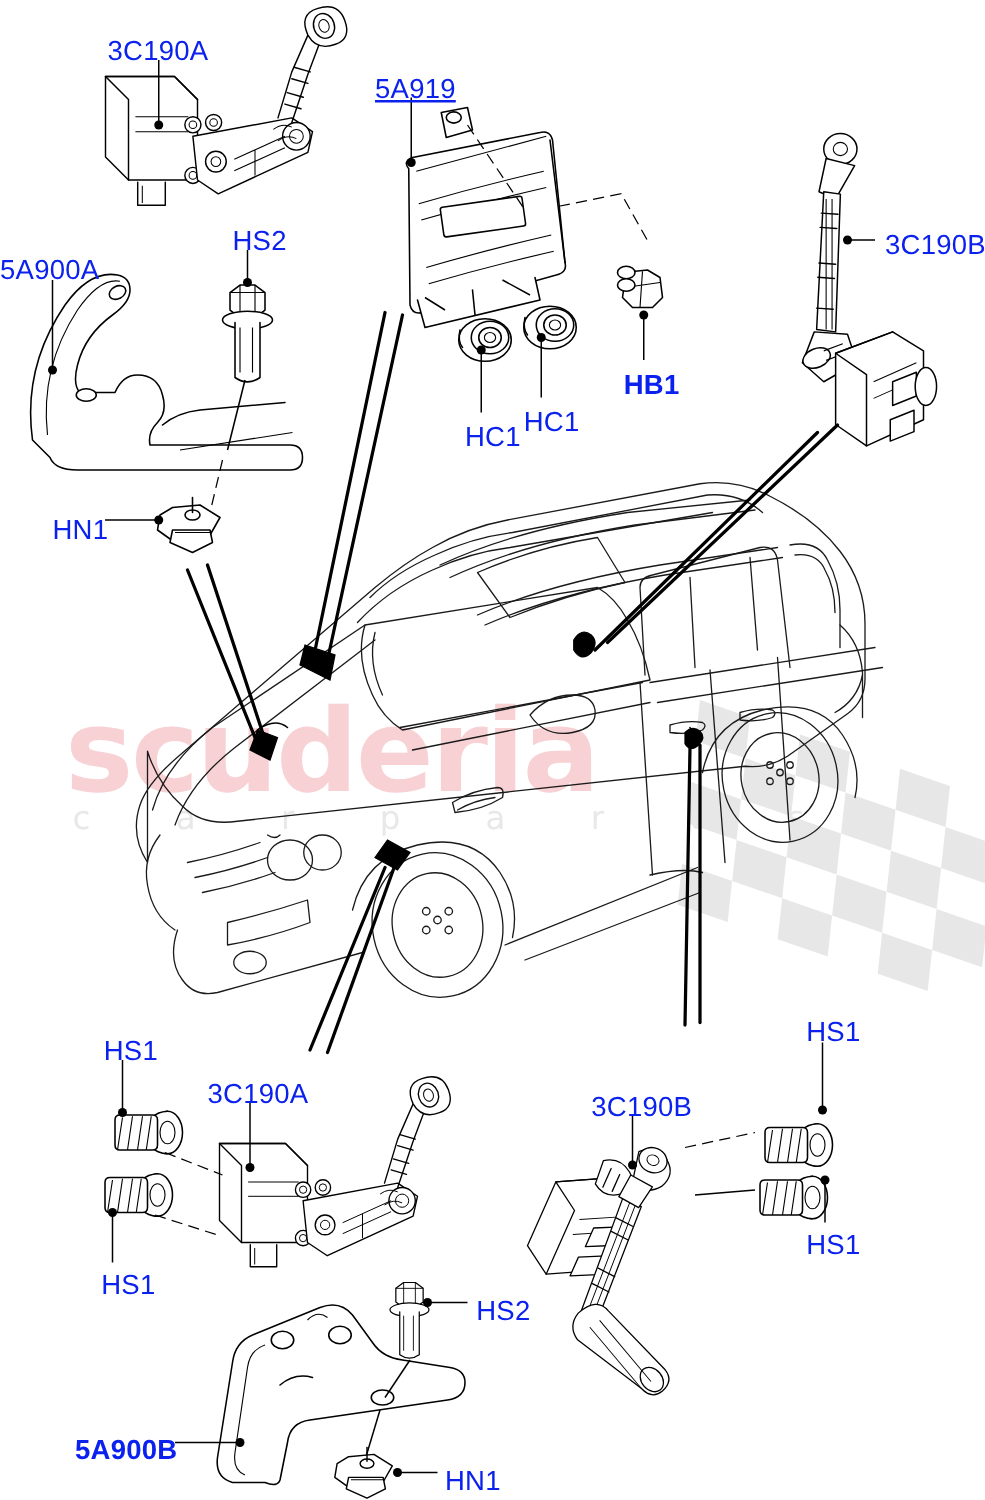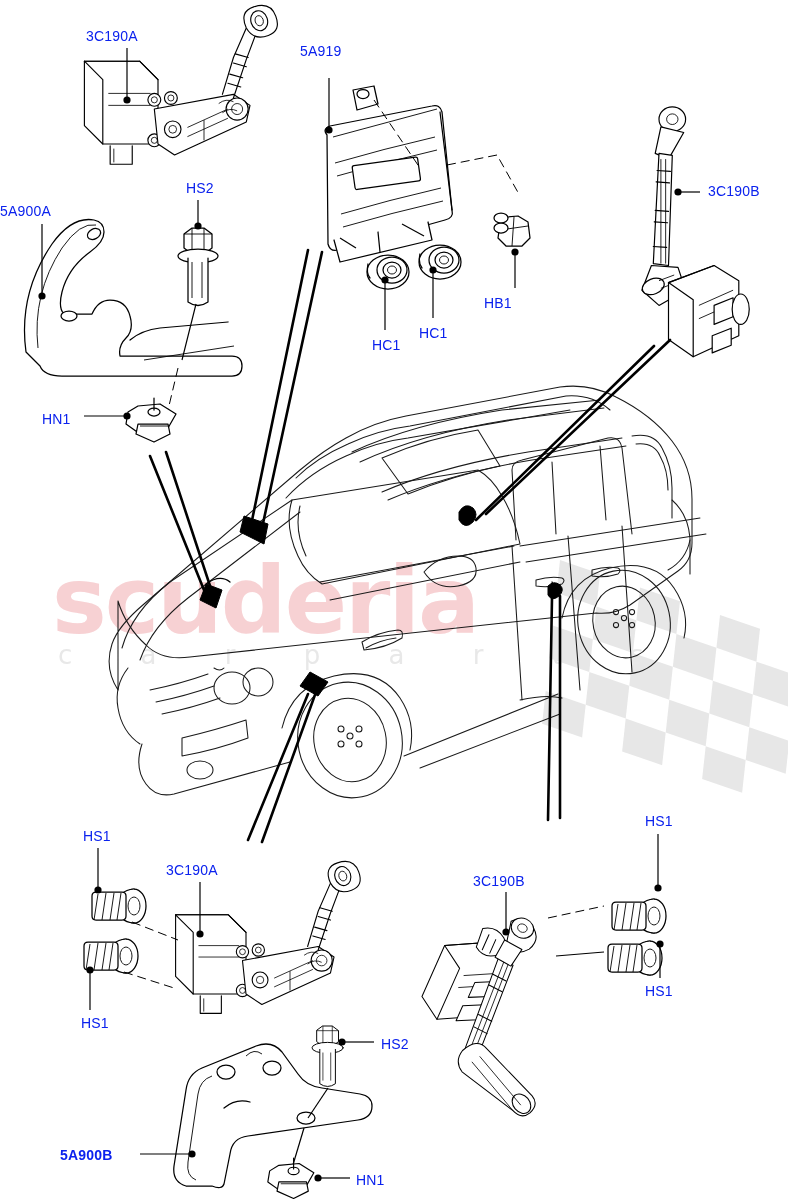--- a/index.html
+++ b/index.html
@@ -4,21 +4,21 @@
 <style>
   html,body{margin:0;padding:0;background:#fff;}
   body{width:788px;height:1200px;overflow:hidden;font-family:"Liberation Sans",sans-serif;}
   #sheet{position:relative;width:788px;height:1200px;background:#ffffff;overflow:hidden;}
   #sheet svg.layer{position:absolute;left:0;top:0;width:788px;height:1200px;}
   .wm{position:absolute;pointer-events:none;}
   #wm-text{left:52px;top:548px;font-size:92px;font-weight:bold;letter-spacing:-2px;
            color:#f6c9cc;opacity:.85;font-family:"DejaVu Sans",sans-serif;}
   #wm-sub{left:58px;top:640px;font-size:26px;letter-spacing:30px;color:#e8e8e8;
           font-family:"DejaVu Sans",sans-serif;}
-  .lbl{position:absolute;color:#0b22ee;font-size:14px;font-family:"Liberation Sans",sans-serif;
+  .lbl{position:absolute;color:#0b22ee;font-size:22px;font-family:"Liberation Sans",sans-serif;
        white-space:nowrap;letter-spacing:.2px;}
 </style>
 </head>
 <body>
 
 <div id="sheet">
 
   <svg class="layer" viewBox="0 0 788 1200">
     <g transform="translate(560,560) skewY(19) skewX(-6)" fill="#e6e6e6" opacity=".95">
       <rect x="0" y="0" width="40" height="34"></rect>
@@ -461,27 +461,27 @@
     <g>
       <use href="#cagenut" transform="translate(266,1158) scale(0.92)"></use>
     </g>
     <g>
       <path class="lead" d="M350,1178 L320,1178"></path>
       <circle class="dot" cx="318" cy="1178" r="3.6"></circle>
     </g>
   </svg>
 
   <div class="lbl" style="left:86px;top:28px;">3C190A</div>
-  <div class="lbl" style="left:300px;top:43px;">5A919</div>
+  <div class="lbl" style="left:300px;top:58px;text-decoration:underline;">5A919</div>
   <div class="lbl" style="left:708px;top:183px;">3C190B</div>
   <div class="lbl" style="left:186px;top:180px;">HS2</div>
   <div class="lbl" style="left:0;top:203px;">5A900A</div>
   <div class="lbl" style="left:372px;top:337px;">HC1</div>
   <div class="lbl" style="left:419px;top:325px;">HC1</div>
-  <div class="lbl" style="left:484px;top:295px;">HB1</div>
+  <div class="lbl" style="left:499px;top:295px;font-weight:bold;">HB1</div>
   <div class="lbl" style="left:42px;top:411px;">HN1</div>
   <div class="lbl" style="left:645px;top:813px;">HS1</div>
   <div class="lbl" style="left:83px;top:828px;">HS1</div>
   <div class="lbl" style="left:166px;top:862px;">3C190A</div>
   <div class="lbl" style="left:473px;top:873px;">3C190B</div>
   <div class="lbl" style="left:645px;top:983px;">HS1</div>
   <div class="lbl" style="left:81px;top:1015px;">HS1</div>
   <div class="lbl" style="left:381px;top:1036px;">HS2</div>
   <div class="lbl" style="left:60px;top:1147px;font-weight:bold;">5A900B</div>
   <div class="lbl" style="left:356px;top:1172px;">HN1</div>

